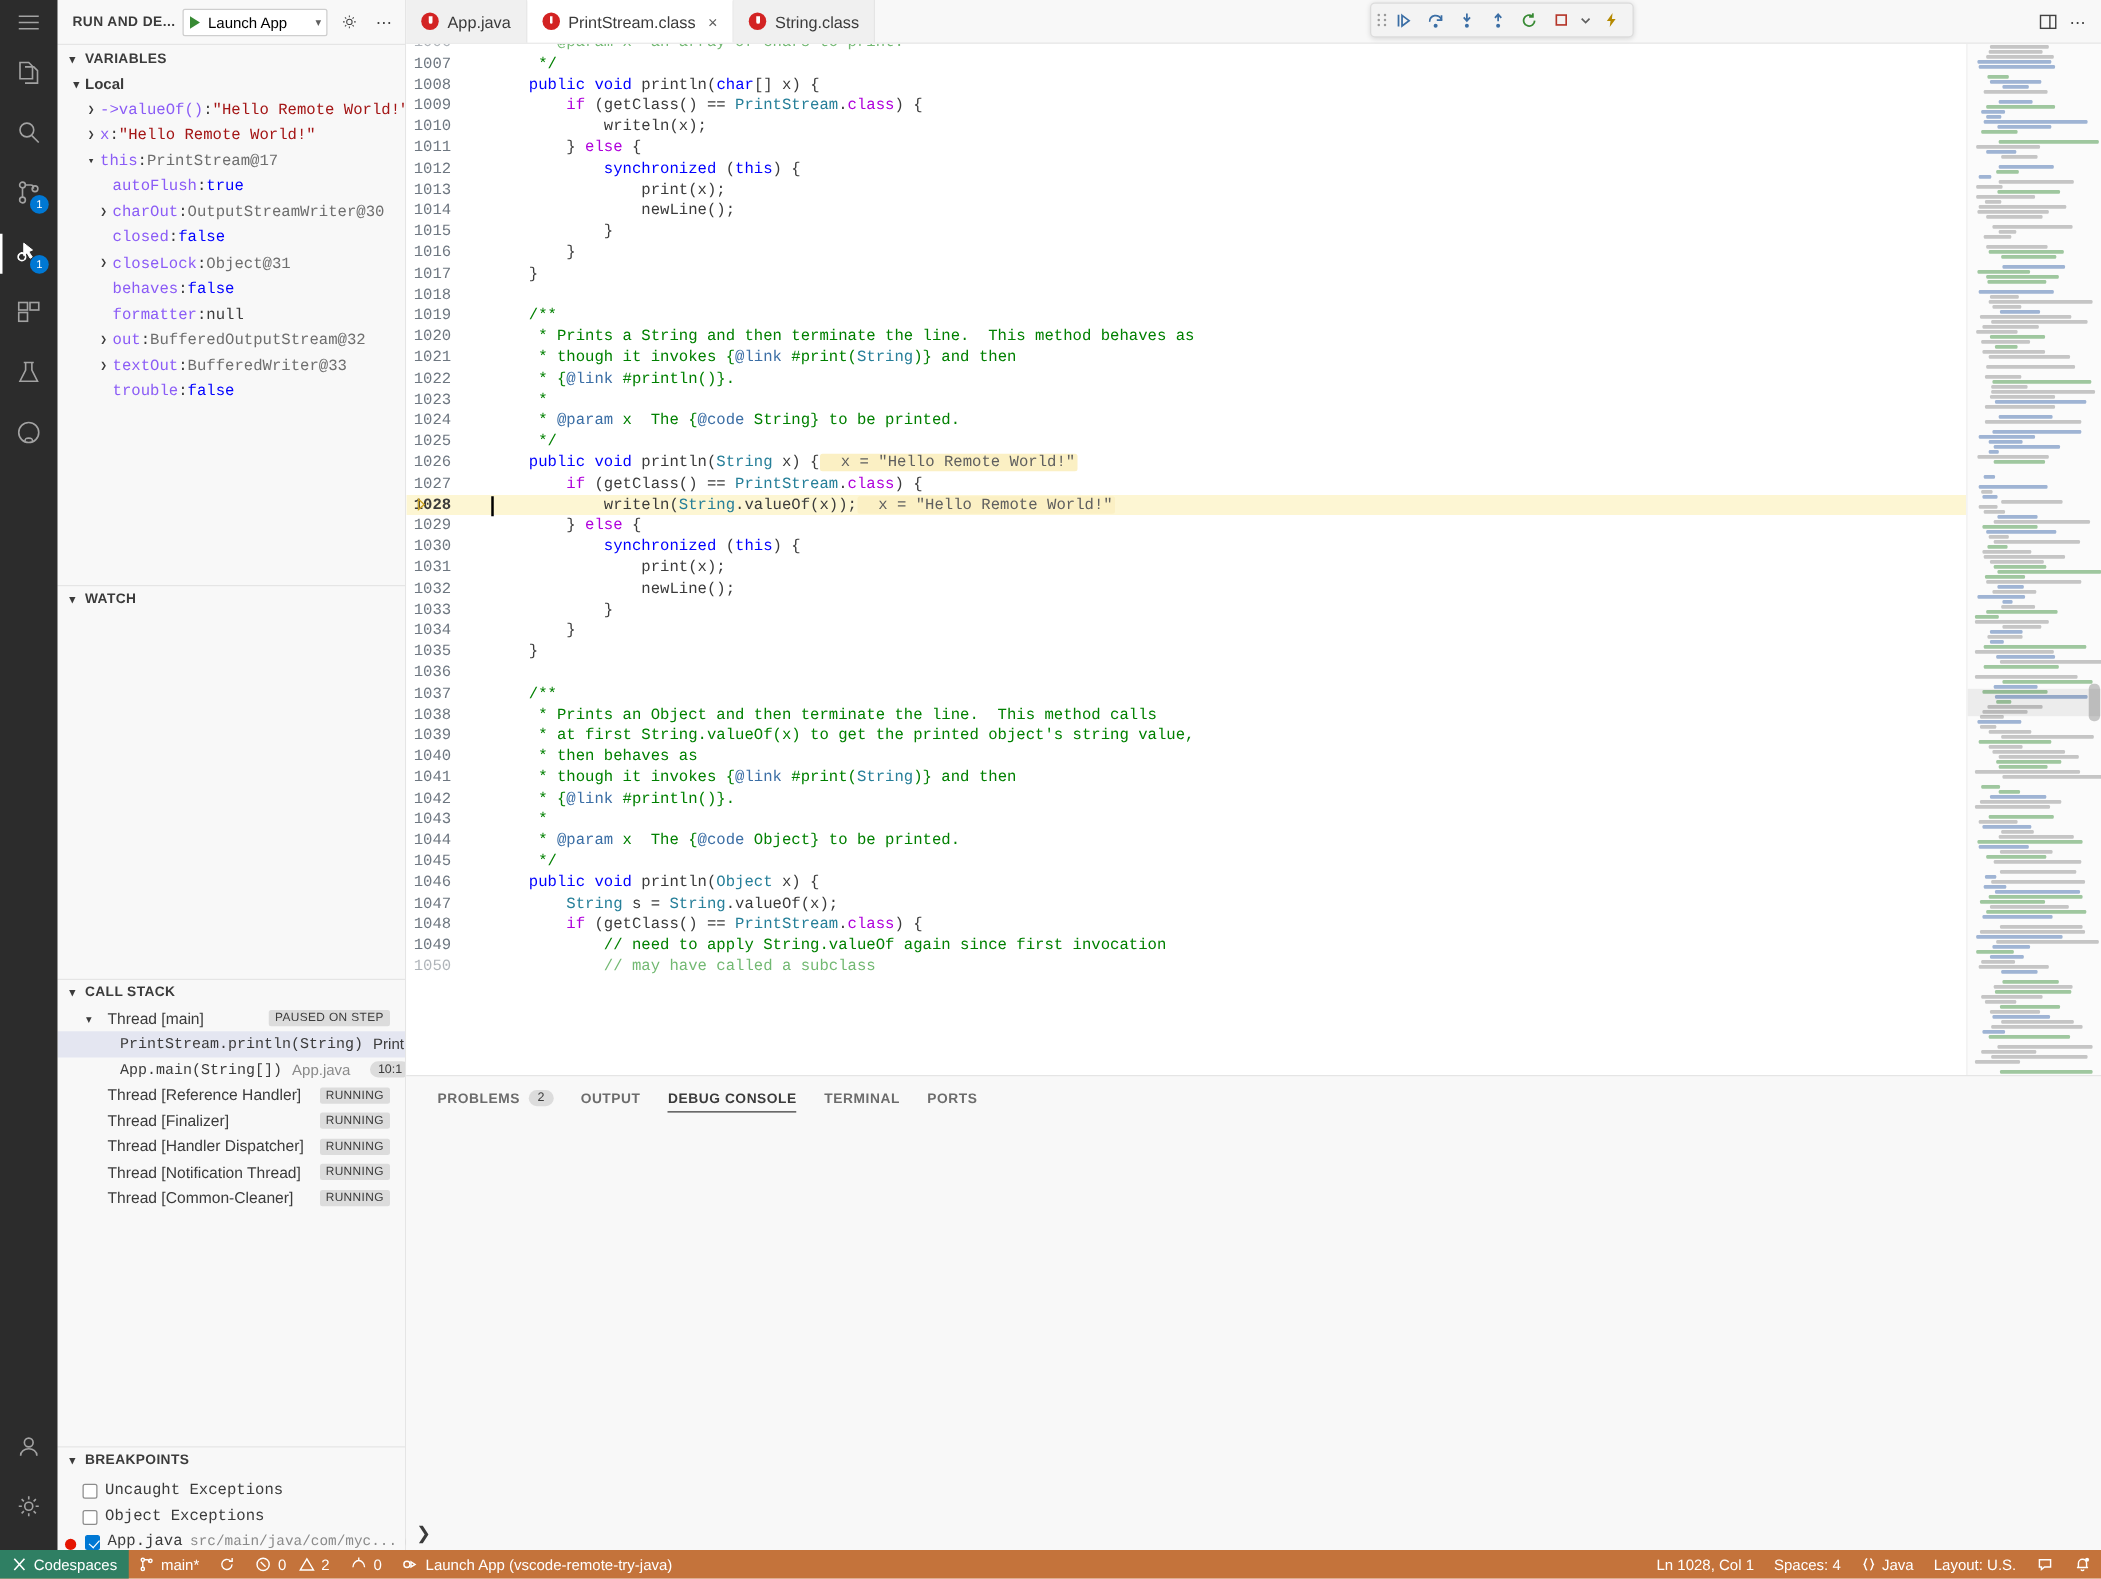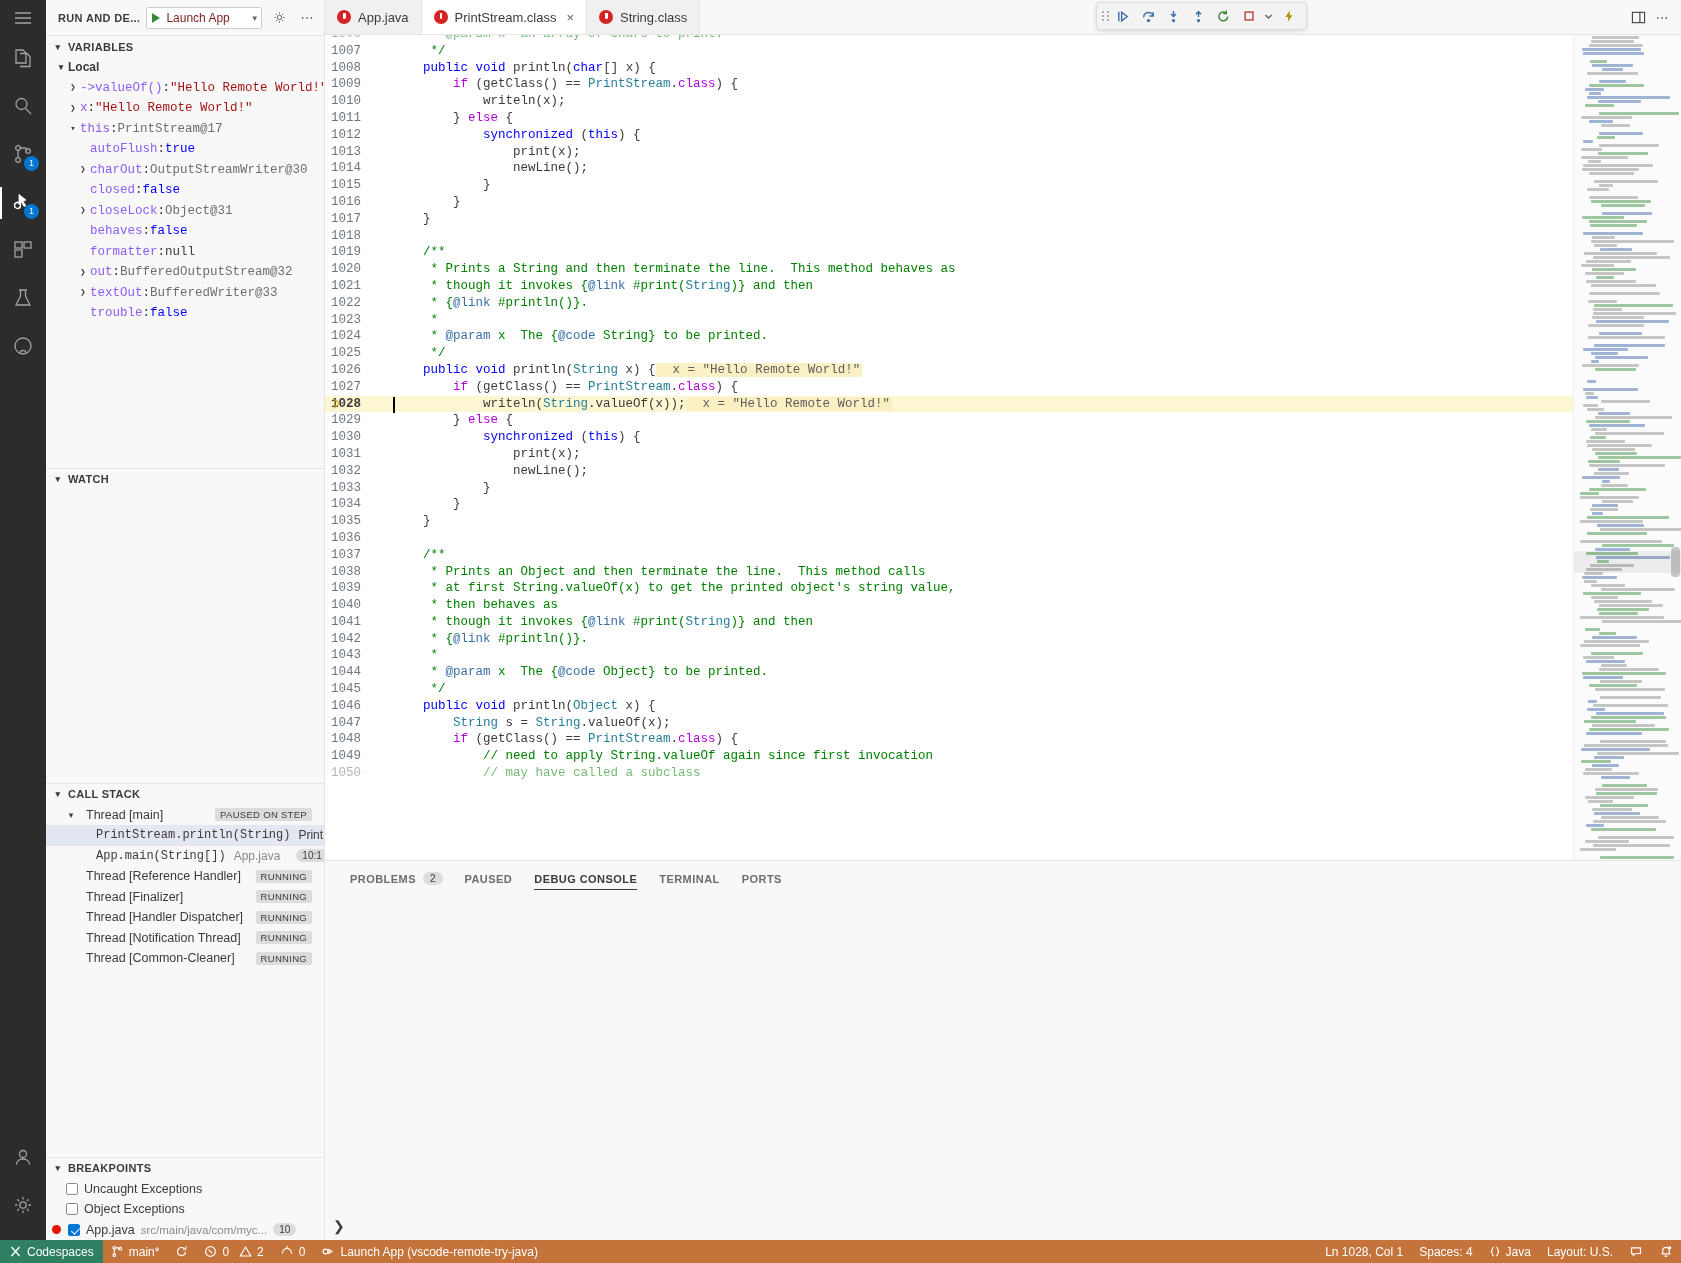--- a/index.html
+++ b/index.html
@@ -45,21 +45,21 @@
   }
   .sb-header {
     height:35px; display:flex; align-items:center; padding:0 6px 0 12px; gap:6px; flex:none;
   }
   .sb-title { font-size:11px; font-weight:bold; letter-spacing:.35px; color:#3b3b3b; white-space:nowrap; }
   .launch-select {
     display:flex; align-items:center; gap:6px; background:#fff; border:1px solid #cecece;
     border-radius:2px; height:22px; padding:0 4px 0 5px; flex:1; min-width:0; cursor:pointer;
   }
   .play-tri { width:0;height:0;border-left:8px solid #388a34;border-top:5px solid transparent;border-bottom:5px solid transparent; }
-  .launch-label { font-size:12px; color:#7f1d1d; flex:1; white-space:nowrap; overflow:hidden; }
+  .launch-label { font-size:12px; color:#000000; flex:1; white-space:nowrap; overflow:hidden; }
   .chev { color:#5f5f5f; font-size:9px; }
   .icon-btn { width:22px;height:22px;display:flex;align-items:center;justify-content:center;cursor:pointer;color:#424242;font-size:13px; flex:none;}
   .icon-btn svg { stroke:#424242; fill:none; stroke-width:1.2; }
 
   .section { display:flex; flex-direction:column; min-height:0; }
   .sec-head {
     height:22px; display:flex; align-items:center; gap:4px; padding-left:6px;
     font-size:11px; font-weight:bold; letter-spacing:.3px; color:#3b3b3b;
     border-top:1px solid #e5e5e5; cursor:pointer; flex:none; background:#f8f8f8;
   }
@@ -85,21 +85,21 @@
   .cs-badge {
     background:#dcdcdc; color:#3b3b3b; font-size:9.5px; letter-spacing:.3px;
     border-radius:2px; padding:1px 5px; margin-left:auto; margin-right:12px; font-family:"Liberation Sans", sans-serif;
   }
   .cs-file { color:#8a8a8a; font-size:12px; margin-left:auto; font-family:"Liberation Sans", sans-serif;}
   .cs-line { background:#dcdcdc; color:#3b3b3b; font-size:10px; border-radius:9px; padding:1px 6px; margin-left:8px; margin-right:12px; }
   .cs-sub { color:#3b3b3b; font-family:"Liberation Sans", sans-serif; font-size:12px; margin-left:auto; margin-right:12px;}
 
   .spacer-fill { flex:1; min-height:0; background:#f8f8f8; }
 
-  .bprow { height:20.5px; display:flex; align-items:center; gap:6px; padding-left:20px; font-size:12.5px; cursor:pointer; }
+  .bprow { height:20.5px; display:flex; align-items:flex-end; gap:6px; padding-left:20px; font-size:12.5px; cursor:pointer;font-family:Liberation Mono, monospace; }
   .cb { width:12px;height:12px;border:1px solid #8c8c8c;background:#fff;border-radius:2px;flex:none; }
   .cb.checked { background:#0078d4; border-color:#0078d4; position:relative; }
   .cb.checked::after {
     content:""; position:absolute; left:3.5px; top:1px; width:3.5px; height:7px;
     border:solid #fff; border-width:0 1.6px 1.6px 0; transform:rotate(42deg);
   }
   .bp-dot { width:9px;height:9px;border-radius:50%;background:#e51400;flex:none;margin-left:-14px;margin-right:1px; }
   .bp-path { color:#8a8a8a; font-size:11.5px; }
   .bp-line { background:#dcdcdc; color:#3b3b3b; font-size:10px; border-radius:9px; padding:1px 6px; }
 
@@ -783,21 +783,21 @@
       </div>
 
       <div class="panel">
         <div class="panel-head">
           <div id="ptabs" style="display:flex">
               <div class="ptab">
                 <span>PROBLEMS</span>
                 <span class="pcount">2</span>
               </div>
               <div class="ptab">
-                <span>PAUSED</span>
+                <span>OUTPUT</span>
               </div>
               <div class="ptab active">
                 <span>DEBUG CONSOLE</span>
               </div>
               <div class="ptab">
                 <span>TERMINAL</span>
               </div>
               <div class="ptab">
                 <span>PORTS</span>
               </div>

